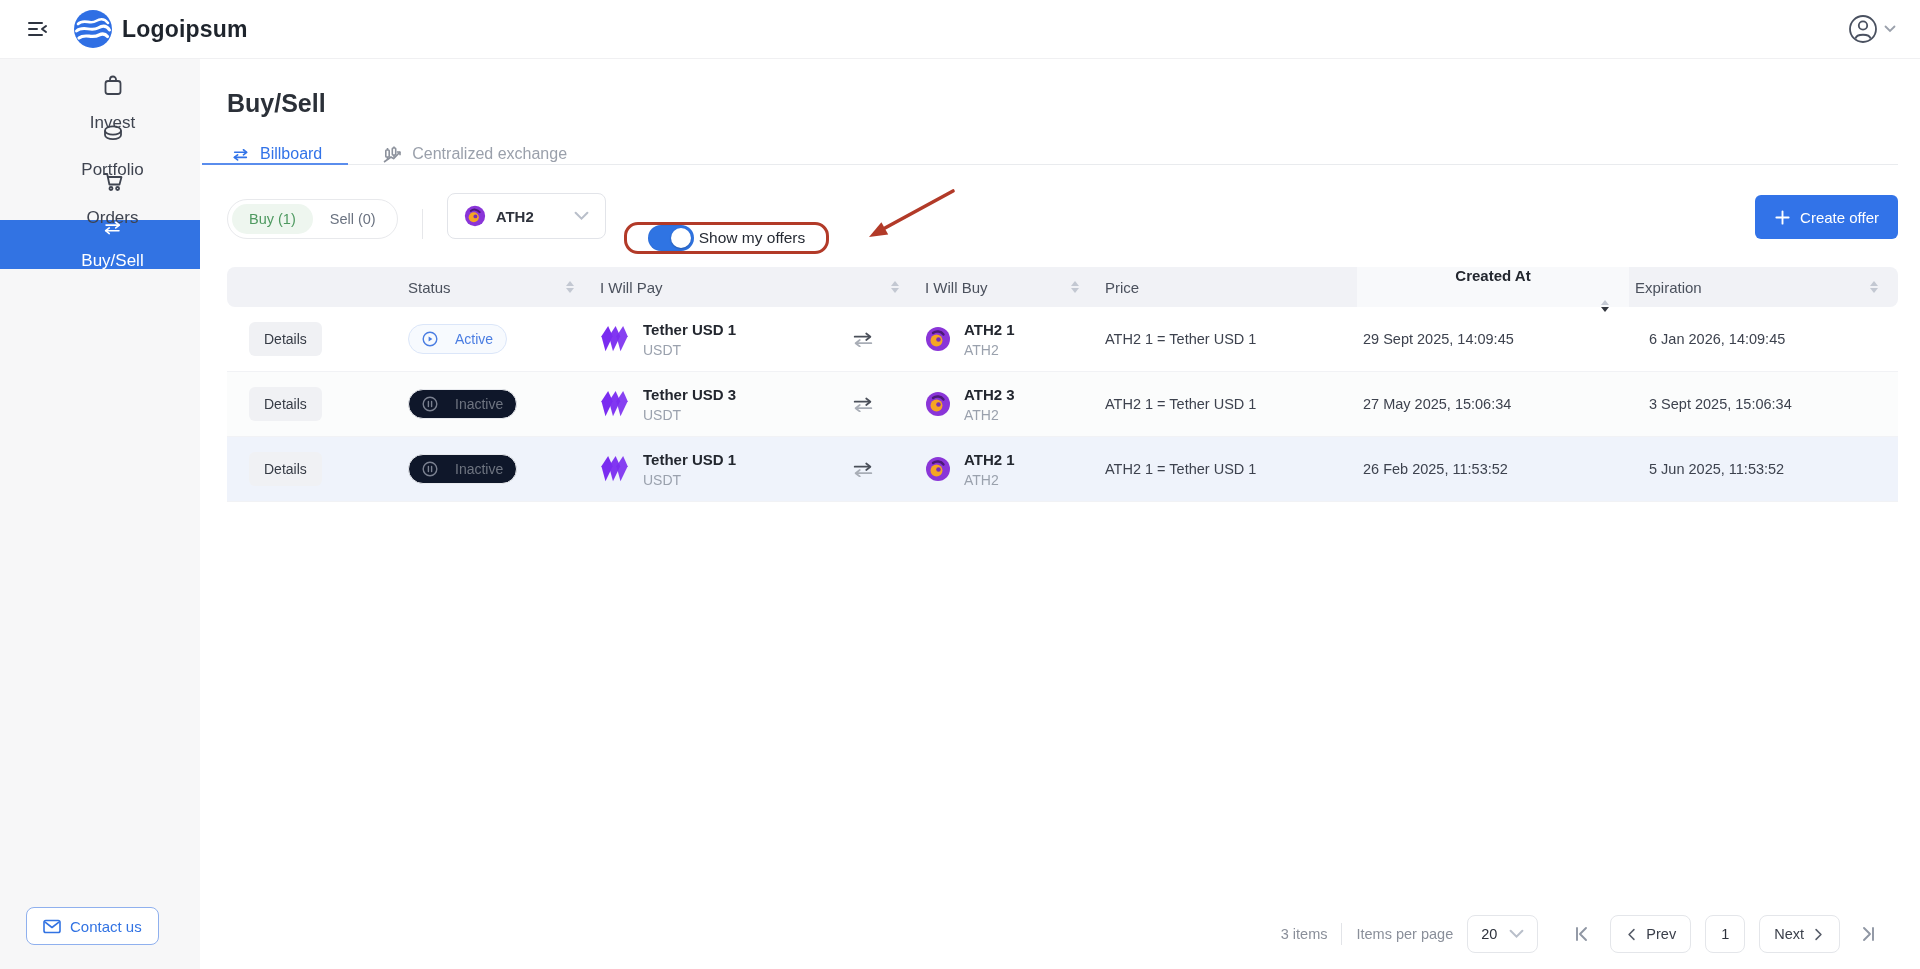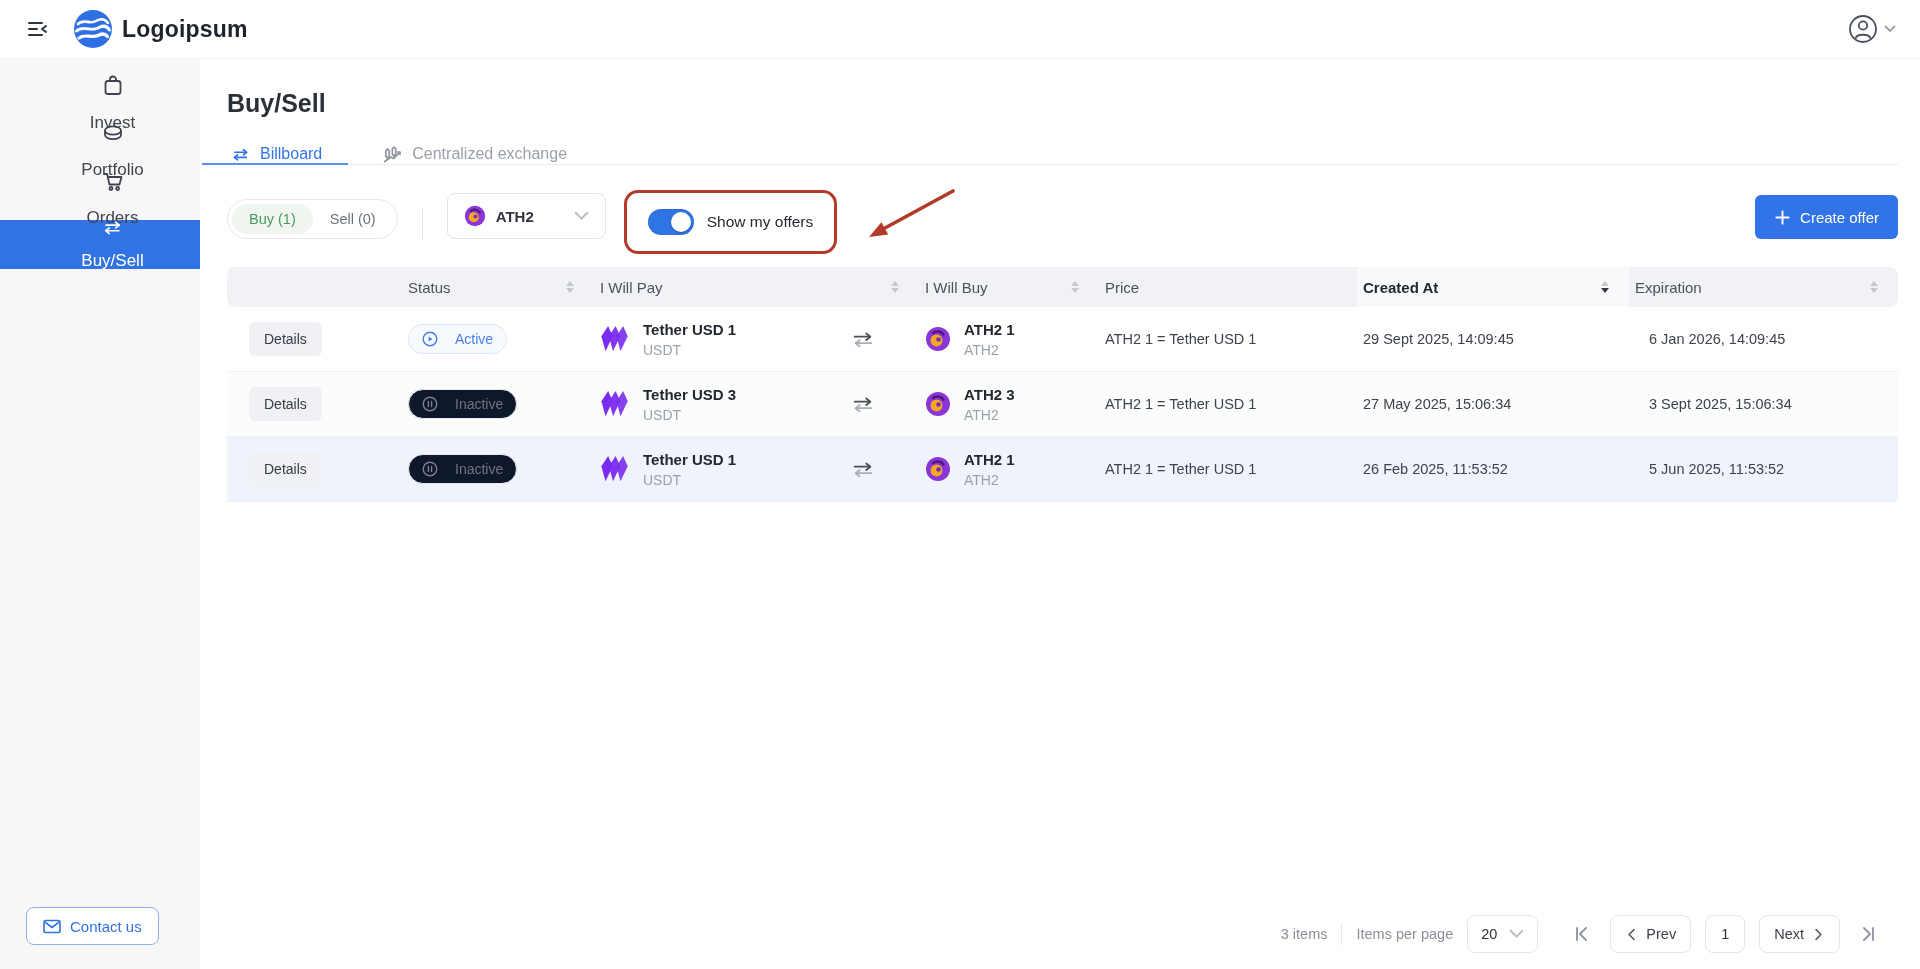--- a/index.html
+++ b/index.html
@@ -41,42 +41,42 @@
   
   .filter-row { margin-top:28px; display:flex; align-items:flex-end; height:46px; }
   .seg { display:flex; align-items:center; border:1px solid #e8e9ec; border-radius:23px; padding:4px; background:#fff; }
   .seg-buy { background:#eef6ef; color:#4e9960; border-radius:18px; padding:7px 17px; font-size:14.5px; font-weight:500; cursor:pointer; }
   .seg-sell { color:#6a7280; padding:7px 17px; font-size:14.5px; cursor:pointer; }
   .vdivider { width:1px; height:30px; background:#e6e7ea; margin:0 24px; }
   .asset-select { display:flex; align-items:center; height:46px; padding:0 16px; gap:10px;
     border:1px solid #e2e4e9; border-radius:8px; background:#fff; cursor:pointer; }
   .asset-select .label { font-size:15px; font-weight:600; color:#2f333d; }
   .asset-select .chev { margin-left:30px; display:flex; }
-  .annot-box { margin-left:18px; display:flex; align-items:center; gap:13px;
-    border:3px solid #b23a28; border-radius:14px; padding:16px 21px; margin-top:-15px; margin-bottom:-15px; background:transparent; }
+  .annot-box { margin-left:18px; display:flex; align-items:center; gap:5px;
+    border:3px solid #b23a28; border-radius:14px; padding:0 21px; margin-top:-15px; margin-bottom:-15px; background:transparent; }
   .toggle { position:relative; width:46px; height:26px; background:#2f74e3; border-radius:13px; cursor:pointer;
     box-shadow:inset 0 0 0 1px rgba(0,0,0,.04); flex:none; }
   .toggle .knob { position:absolute; top:3px; right:3px; width:20px; height:20px; background:#fff; border-radius:50%;
     box-shadow:0 1px 2px rgba(0,0,0,.25); }
   .toggle-label { font-size:15.5px; color:#262b34; }
   .annot-arrow { position:absolute; left:649px; top:126px; pointer-events:none; }
   .create-btn { margin-left:auto; height:44px; display:inline-flex; align-items:center; gap:9px;
     background:#3273e8; color:#fff; border:none; border-radius:6px; padding:0 19px;
     font-size:15px; font-weight:500; cursor:pointer; }
 
   
   .table { margin-top:28px; }
   .tgrid { display:grid; grid-template-columns:175px 192px 325px 180px 258px 272px 1fr; align-items:center; }
   .thead { background:#f1f2f6; border-radius:8px; height:40px; }
   .th { display:flex; align-items:center; gap:16px; font-size:15px; color:#4b515d; padding:0 6px; height:40px; }
   .th .txt { flex:none; }
   .th .sort { margin-left:auto; margin-right:14px; display:inline-flex; flex-direction:column; gap:2px; cursor:pointer; }
   .tri-up { width:0; height:0; border-left:4px solid transparent; border-right:4px solid transparent; border-bottom:5px solid #c3c8d2; }
   .tri-down { width:0; height:0; border-left:4px solid transparent; border-right:4px solid transparent; border-top:5px solid #c3c8d2; }
-  .th.created { background:#f8f9fb; height:40px; color:#23272f; font-weight:600; }
+  .th.created { background:#f8f9fb; height:40px; color:#23272f; font-weight:600;flex-direction:column; }
   .th.created .tri-down { border-top-color:#33373f; }
   .trow { height:65px; border-bottom:1px solid #f1f2f5; }
   .trow.bg-gray { background:#fbfcfc; }
   .trow.bg-blue { background:#eff3fb; }
   .cell { display:flex; align-items:center; font-size:14.5px; color:#3d424e; padding:0 6px; }
   .cell-details { padding-left:22px; }
   .details-btn { background:#f0f1f4; border:none; border-radius:6px; padding:9px 15px;
     font-size:14px; font-weight:500; color:#363b45; cursor:pointer; font-family:inherit; }
   .badge { display:inline-flex; align-items:center; gap:17px; border-radius:16px; padding:6px 13px; font-size:14px; }
   .badge.active { color:#4a7de2; border:1px solid #dbe6f9; background:#f7fafe; }

